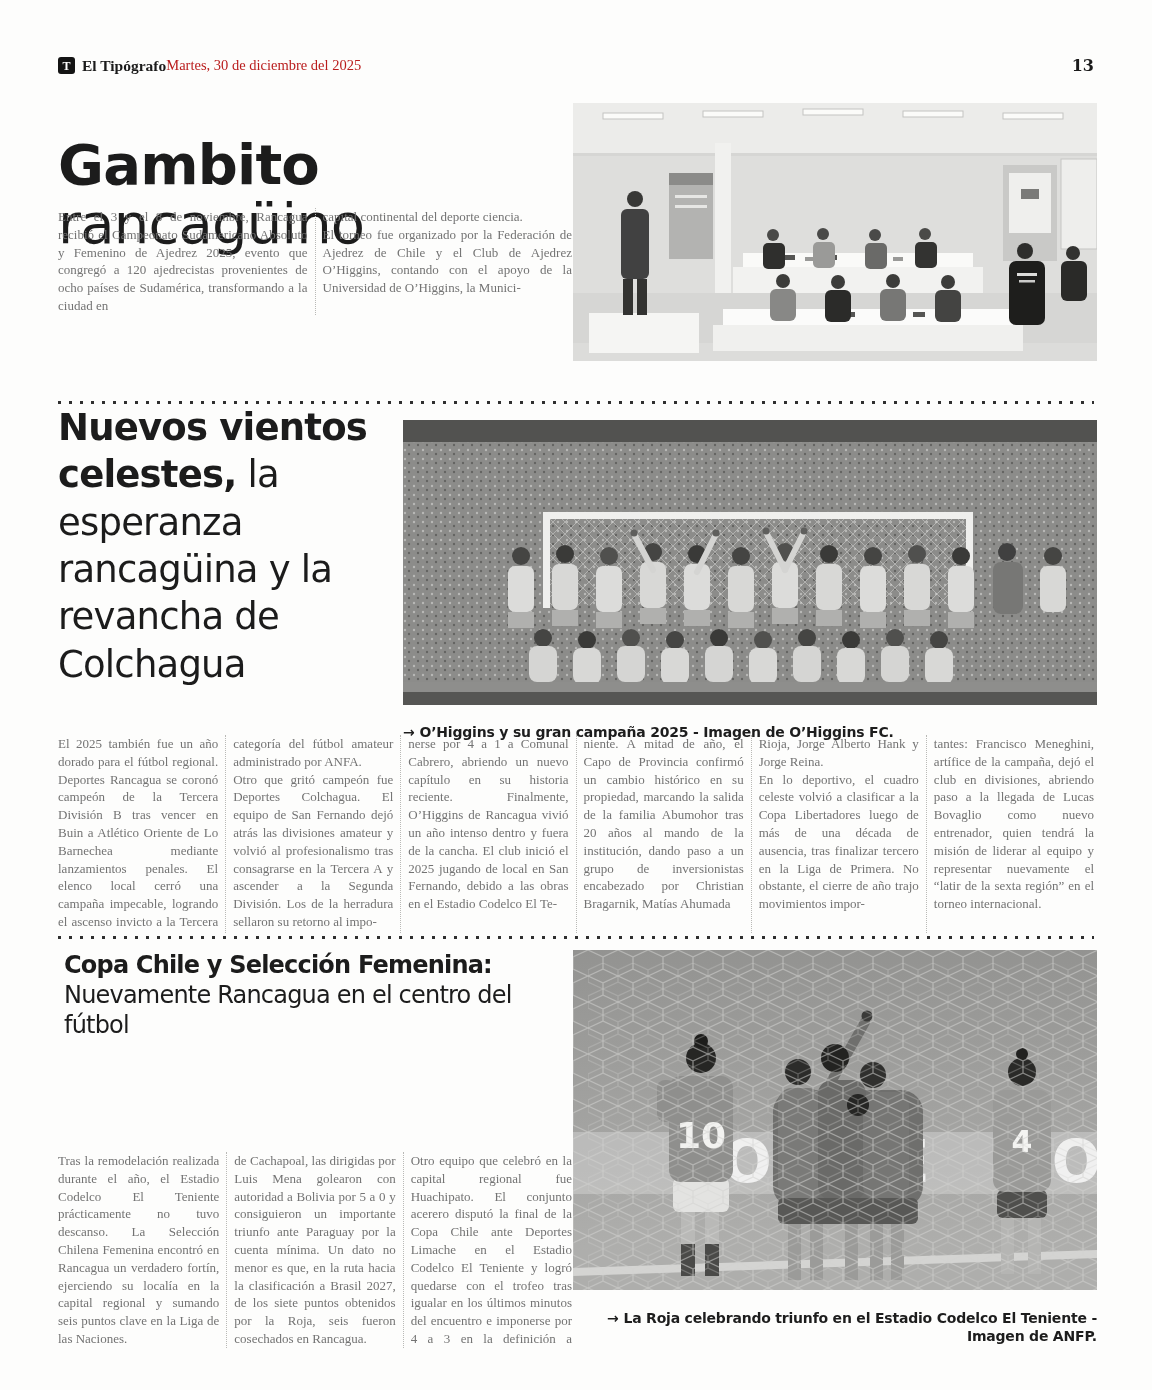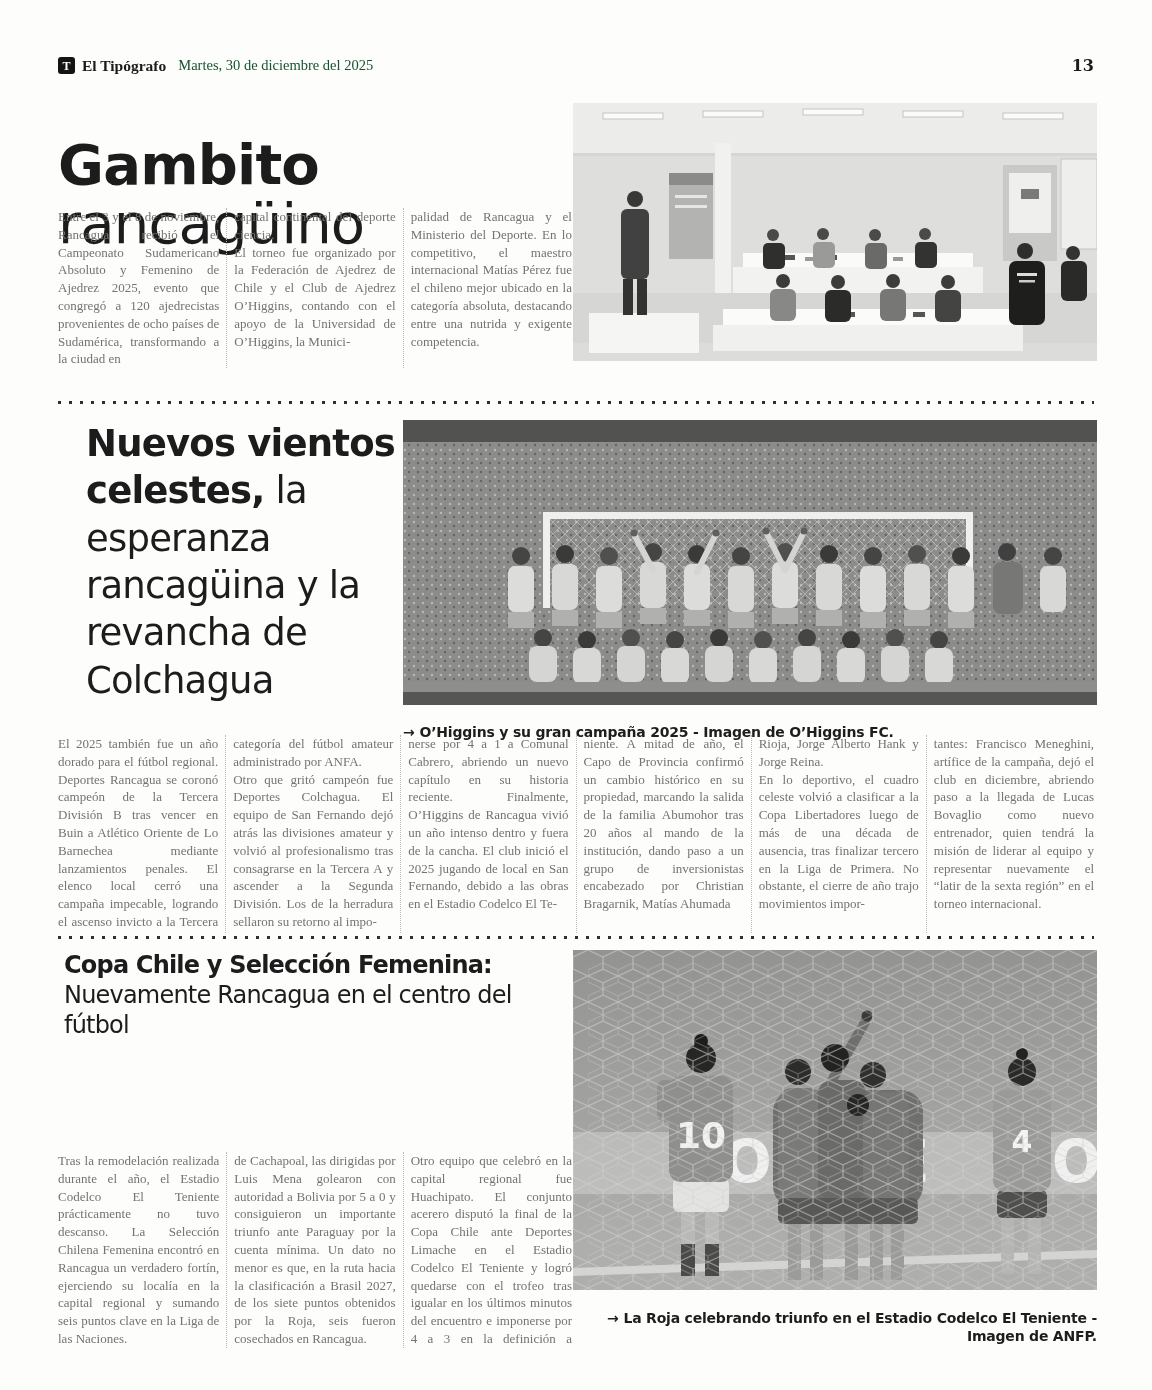--- a/index.html
+++ b/index.html
@@ -7,29 +7,29 @@
     position:relative;width:1152px;height:1390px;margin:0 auto;
     background:#fdfdfc;overflow:hidden;
     font-family:"Liberation Serif",serif;color:#1a1a1a;
   }
   
   .hdr{position:absolute;left:58px;top:56px;width:1036px;display:flex;align-items:center;}
   .logo{width:17px;height:17px;background:#141414;border-radius:3px;color:#fff;
         display:flex;align-items:center;justify-content:center;
         font:bold 12px/1 "Liberation Serif",serif;flex:0 0 auto;}
   .brand{font:bold 15.5px "Liberation Serif",serif;margin-left:7px;color:#1b1b1b;}
-  .issue-date{font:14.5px "Liberation Serif",serif;margin-left:12px;color:#14532d;}
+  .issue-date{font:14.5px "Liberation Serif",serif;color:#b91c1c;}
   .pagenum{margin-left:auto;font:bold 16px "DejaVu Serif",serif;color:#1b1b1b;}
   
   .headline{position:absolute;font-family:"DejaVu Sans",sans-serif;color:#1c1c1c;
             letter-spacing:-0.8px;}
   .headline .tb{font-weight:700;}
   .headline .tr{font-weight:400;}
   .h-a1{left:58px;top:136px;font-size:56px;line-height:1.05;width:520px;}
-  .h-a2{left:58px;top:420px;font-size:37px;line-height:1.28;width:332px;margin-left:28px;}
+  .h-a2{left:58px;top:404px;font-size:37px;line-height:1.28;width:332px;}
   .h-a3{left:64px;top:950px;font-size:24px;line-height:1.26;width:508px;}
   
   .cols{position:absolute;display:flex;align-items:stretch;}
   .cols-a1{left:58px;top:208px;width:514px;max-height:188px;overflow:hidden;}
   .cols-a2{left:58px;top:735px;width:1036px;max-height:198px;overflow:hidden;}
   .cols-a3{left:58px;top:1152px;width:514px;max-height:196px;overflow:hidden;}
   .col{flex:1 1 0;font-size:13px;line-height:17.8px;text-align:justify;
        white-space:pre-line;padding:0 7px;color:#737373;}
   .col:first-child{padding-left:0;}
   .col:last-child{padding-right:0;}
@@ -68,21 +68,20 @@
   </div>
 
   <div class="headline h-a1">
     <span class="tb">Gambito</span><span class="tr"> rancagüino</span>
   </div>
 
   <div class="cols cols-a1">
     <div class="col">Entre el 3 y el 8 de noviembre, Rancagua recibió el Campeonato Sudamericano Absoluto y Femenino de Ajedrez 2025, evento que congregó a 120 ajedrecistas provenientes de ocho países de Sudamérica, transformando a la ciudad en</div>
     <div class="col">capital continental del deporte ciencia.
 El torneo fue organizado por la Federación de Ajedrez de Chile y el Club de Ajedrez O’Higgins, contando con el apoyo de la Universidad de O’Higgins, la Munici-</div>
-    <div class="col">palidad de Rancagua y el Ministerio del Deporte. En lo competitivo, el maestro internacional Matías Pérez fue el chileno mejor ubicado en la categoría absoluta, destacando entre una nutrida y exigente competencia.</div>
   </div>
 
   <svg class="photo ph-1" width="524" height="258" viewBox="0 0 524 258">
     <rect width="524" height="258" fill="#e9e9e7"></rect>
 
     <rect x="0" y="0" width="524" height="52" fill="#ececea"></rect>
     <rect x="0" y="50" width="524" height="3" fill="#d6d6d4"></rect>
     <rect x="30" y="10" width="60" height="6" fill="#fbfbf9" stroke="#c3c3c1" stroke-width="1"></rect>
     <rect x="130" y="8" width="60" height="6" fill="#fbfbf9" stroke="#c3c3c1" stroke-width="1"></rect>
     <rect x="230" y="6" width="60" height="6" fill="#fbfbf9" stroke="#c3c3c1" stroke-width="1"></rect>
@@ -266,21 +265,21 @@
   </p>
 
   <div class="cols cols-a2">
     <div class="col">El 2025 también fue un año dorado para el fútbol regional. Deportes Rancagua se coronó campeón de la Tercera División B tras vencer en Buin a Atlético Oriente de Lo Barnechea mediante lanzamientos penales. El elenco local cerró una campaña impecable, logrando el ascenso invicto a la Tercera División A, máxima</div>
     <div class="col">categoría del fútbol amateur administrado por ANFA.
 Otro que gritó campeón fue Deportes Colchagua. El equipo de San Fernando dejó atrás las divisiones amateur y volvió al profesionalismo tras consagrarse en la Tercera A y ascender a la Segunda División. Los de la herradura sellaron su retorno al impo-</div>
     <div class="col">nerse por 4 a 1 a Comunal Cabrero, abriendo un nuevo capítulo en su historia reciente. Finalmente, O’Higgins de Rancagua vivió un año intenso dentro y fuera de la cancha. El club inició el 2025 jugando de local en San Fernando, debido a las obras en el Estadio Codelco El Te-</div>
     <div class="col">niente. A mitad de año, el Capo de Provincia confirmó un cambio histórico en su propiedad, marcando la salida de la familia Abumohor tras 20 años al mando de la institución, dando paso a un grupo de inversionistas encabezado por Christian Bragarnik, Matías Ahumada</div>
     <div class="col">Rioja, Jorge Alberto Hank y Jorge Reina.
 En lo deportivo, el cuadro celeste volvió a clasificar a la Copa Libertadores luego de más de una década de ausencia, tras finalizar tercero en la Liga de Primera. No obstante, el cierre de año trajo movimientos impor-</div>
-    <div class="col">tantes: Francisco Meneghini, artífice de la campaña, dejó el club en diciembre, abriendo paso a la llegada de Lucas Bovaglio como nuevo entrenador, quien tendrá la misión de liderar al equipo y representar nuevamente el “latir de la sexta región” en el torneo internacional.</div>
+    <div class="col">tantes: Francisco Meneghini, artífice de la campaña, dejó el club en divisiones, abriendo paso a la llegada de Lucas Bovaglio como nuevo entrenador, quien tendrá la misión de liderar al equipo y representar nuevamente el “latir de la sexta región” en el torneo internacional.</div>
   </div>
 
   <div class="divider div-2"></div>
 
   <div class="headline h-a3">
     <span class="tb">Copa Chile y Selección Femenina:</span><span class="tr"> Nuevamente Rancagua en el centro del fútbol</span>
   </div>
 
   <svg class="photo ph-3" width="524" height="340" viewBox="0 0 524 340">
     <defs>

